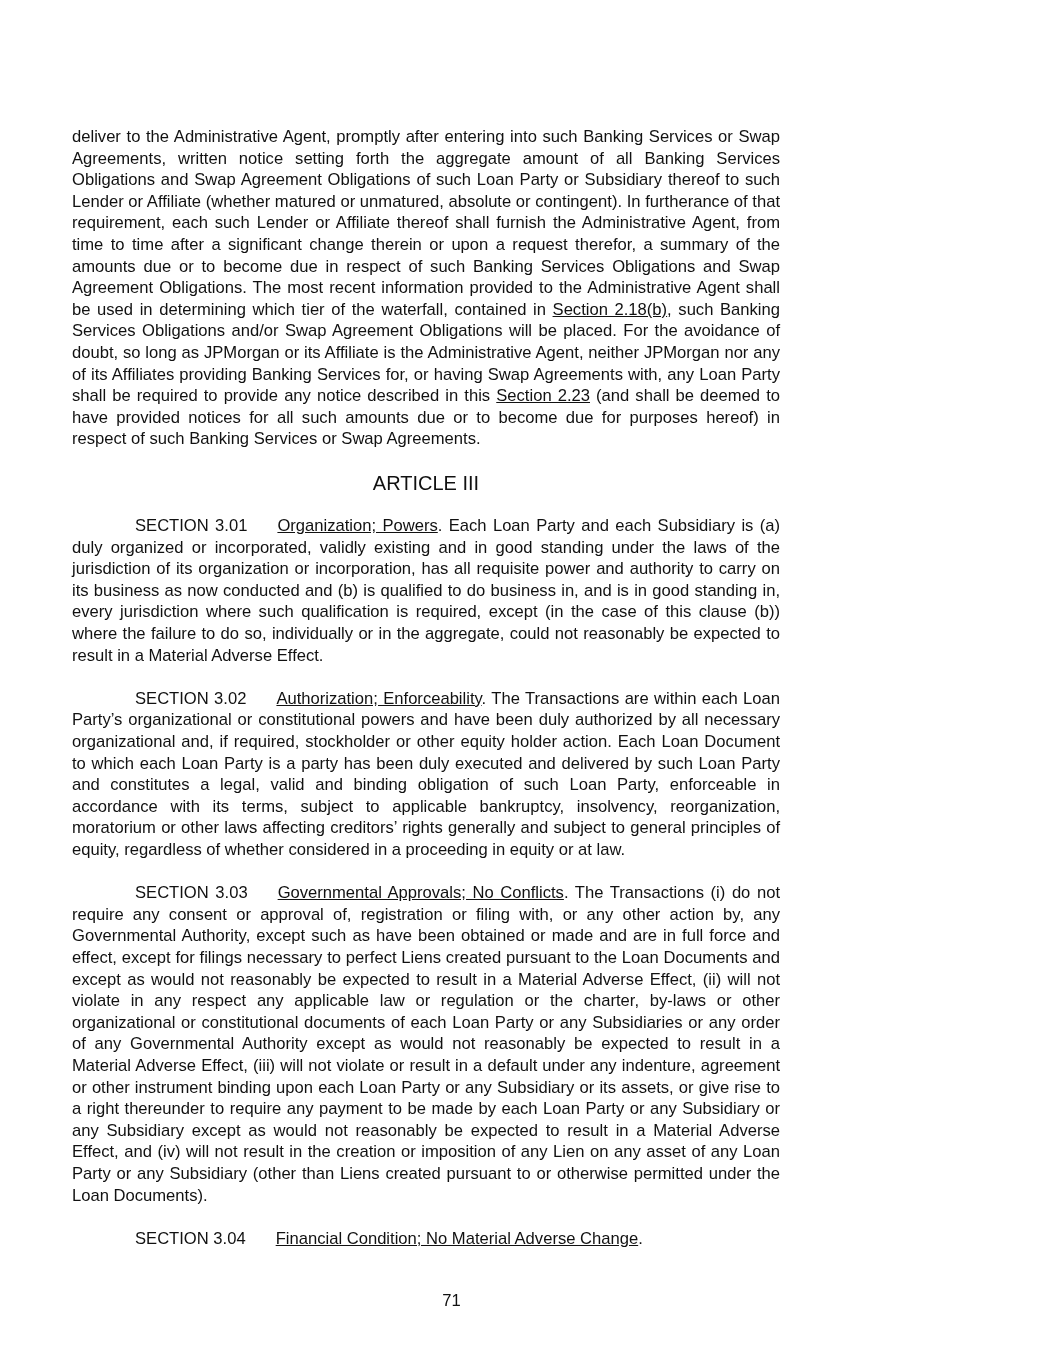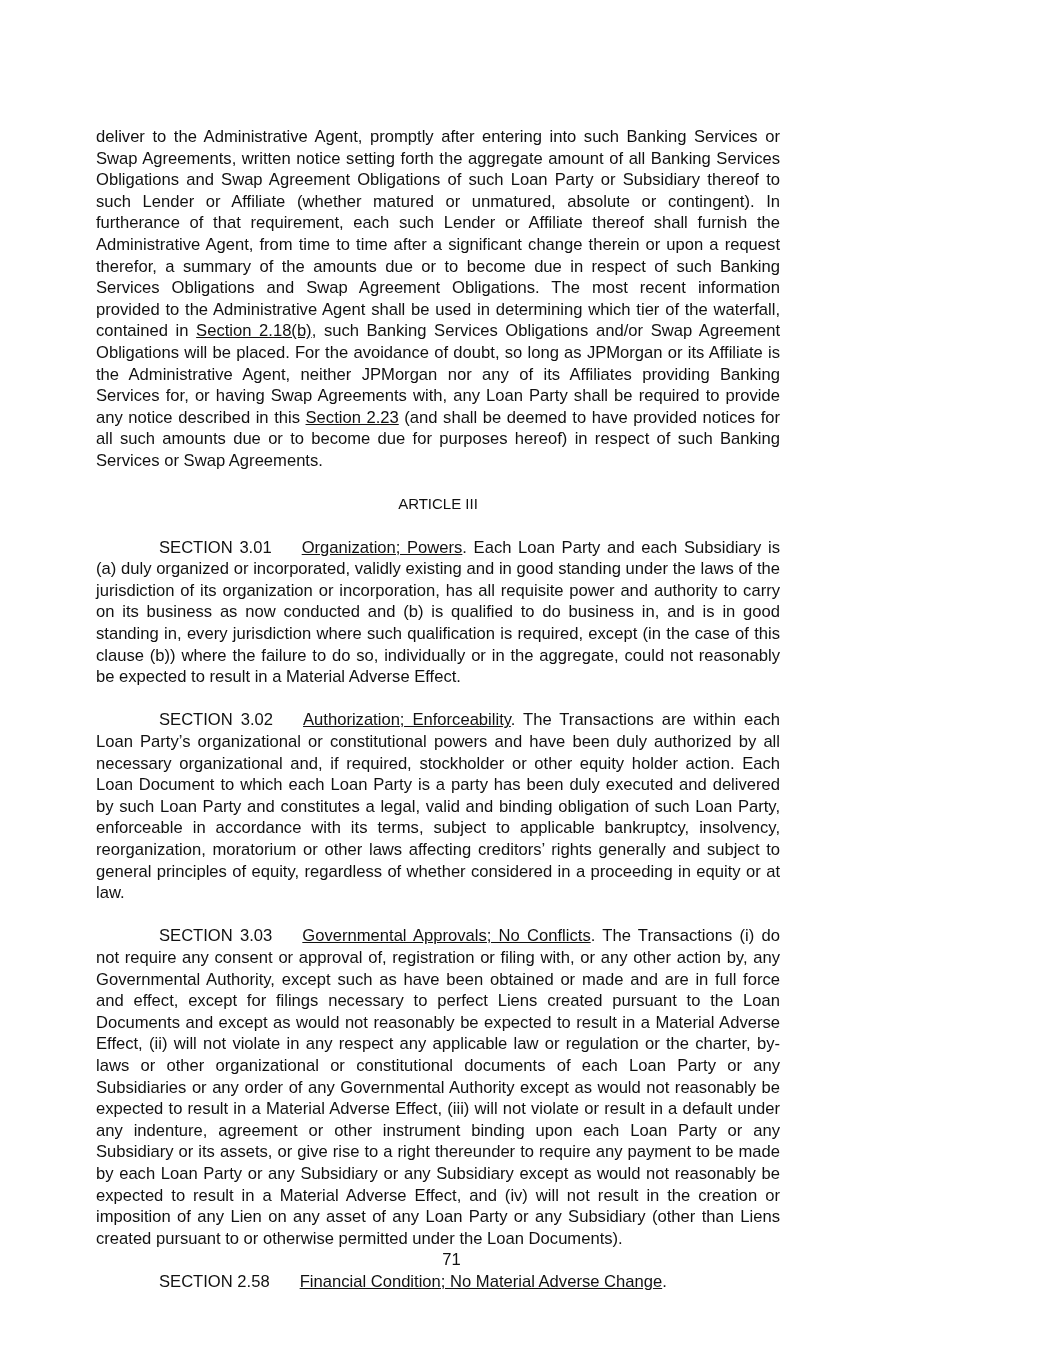--- a/index.html
+++ b/index.html
@@ -15,51 +15,51 @@
     color: #111111;
   }
   .page {
     position: absolute;
     top: 0;
     left: 0;
     width: 903px;
     height: 1365px;
     box-sizing: border-box;
     background: #ffffff;
-    padding: 126px 123px 0 96px;
+    padding: 126px 123px 0 72px;
   }
   p.para {
     font-size: 16.6px;
     line-height: 21.6px;
     text-align: justify;
     margin: 0 0 21.6px 0;
   }
   p.indent {
     text-indent: 63px;
   }
   .u {
     text-decoration: underline;
   }
   .tab {
     display: inline-block;
     width: 30px;
   }
   .center-head {
-    font-size: 15px;
+    font-size: 20px;
     line-height: 22px;
     font-weight: 400;
     text-align: center;
     margin: 16px;
   }
   .head-block {
     margin: 0 0 21.6px 0;
   }
   .page-number {
     position: absolute;
-    top: 1250px;
+    top: 1291px;
     left: 0;
     width: 100%;
     text-align: center;
     font-size: 16.6px;
   }
 </style>
 </head>
 <body>
 
 <div class="page">
@@ -70,17 +70,17 @@
     <div class="center-head">ARTICLE III</div>
   </div>
 
 
   <p class="para indent"><span>SECTION 3.01</span><span class="tab"></span><span class="u">Organization; Powers</span><span>.  Each Loan Party and each Subsidiary is (a) duly organized or incorporated, validly existing and in good standing under the laws of the jurisdiction of its organization or incorporation, has all requisite power and authority to carry on its business as now conducted and (b) is qualified to do business in, and is in good standing in, every jurisdiction where such qualification is required, except (in the case of this clause (b)) where the failure to do so, individually or in the aggregate, could not reasonably be expected to result in a Material Adverse Effect.</span></p>
 
   <p class="para indent"><span>SECTION 3.02</span><span class="tab"></span><span class="u">Authorization; Enforceability</span><span>.  The Transactions are within each Loan Party’s organizational or constitutional powers and have been duly authorized by all necessary organizational and, if required, stockholder or other equity holder action. Each Loan Document to which each Loan Party is a party has been duly executed and delivered by such Loan Party and constitutes a legal, valid and binding obligation of such Loan Party, enforceable in accordance with its terms, subject to applicable bankruptcy, insolvency, reorganization, moratorium or other laws affecting creditors’ rights generally and subject to general principles of equity, regardless of whether considered in a proceeding in equity or at law.</span></p>
 
   <p class="para indent"><span>SECTION 3.03</span><span class="tab"></span><span class="u">Governmental Approvals; No Conflicts</span><span>.  The Transactions (i) do not require any consent or approval of, registration or filing with, or any other action by, any Governmental Authority, except such as have been obtained or made and are in full force and effect, except for filings necessary to perfect Liens created pursuant to the Loan Documents and except as would not reasonably be expected to result in a Material Adverse Effect, (ii) will not violate in any respect any applicable law or regulation or the charter, by-laws or other organizational or constitutional documents of each Loan Party or any Subsidiaries or any order of any Governmental Authority except as would not reasonably be expected to result in a Material Adverse Effect, (iii) will not violate or result in a default under any indenture, agreement or other instrument binding upon each Loan Party or any Subsidiary or its assets, or give rise to a right thereunder to require any payment to be made by each Loan Party or any Subsidiary or any Subsidiary except as would not reasonably be expected to result in a Material Adverse Effect, and (iv) will not result in the creation or imposition of any Lien on any asset of any Loan Party or any Subsidiary (other than Liens created pursuant to or otherwise permitted under the Loan Documents).</span></p>
 
-  <p class="para indent"><span>SECTION 2.58</span><span class="tab"></span><span class="u">Financial Condition; No Material Adverse Change</span><span>.</span></p>
+  <p class="para indent"><span>SECTION 3.04</span><span class="tab"></span><span class="u">Financial Condition; No Material Adverse Change</span><span>.</span></p>
 
   <div class="page-number">71</div>
 
 </div>
 
 </body></html>

